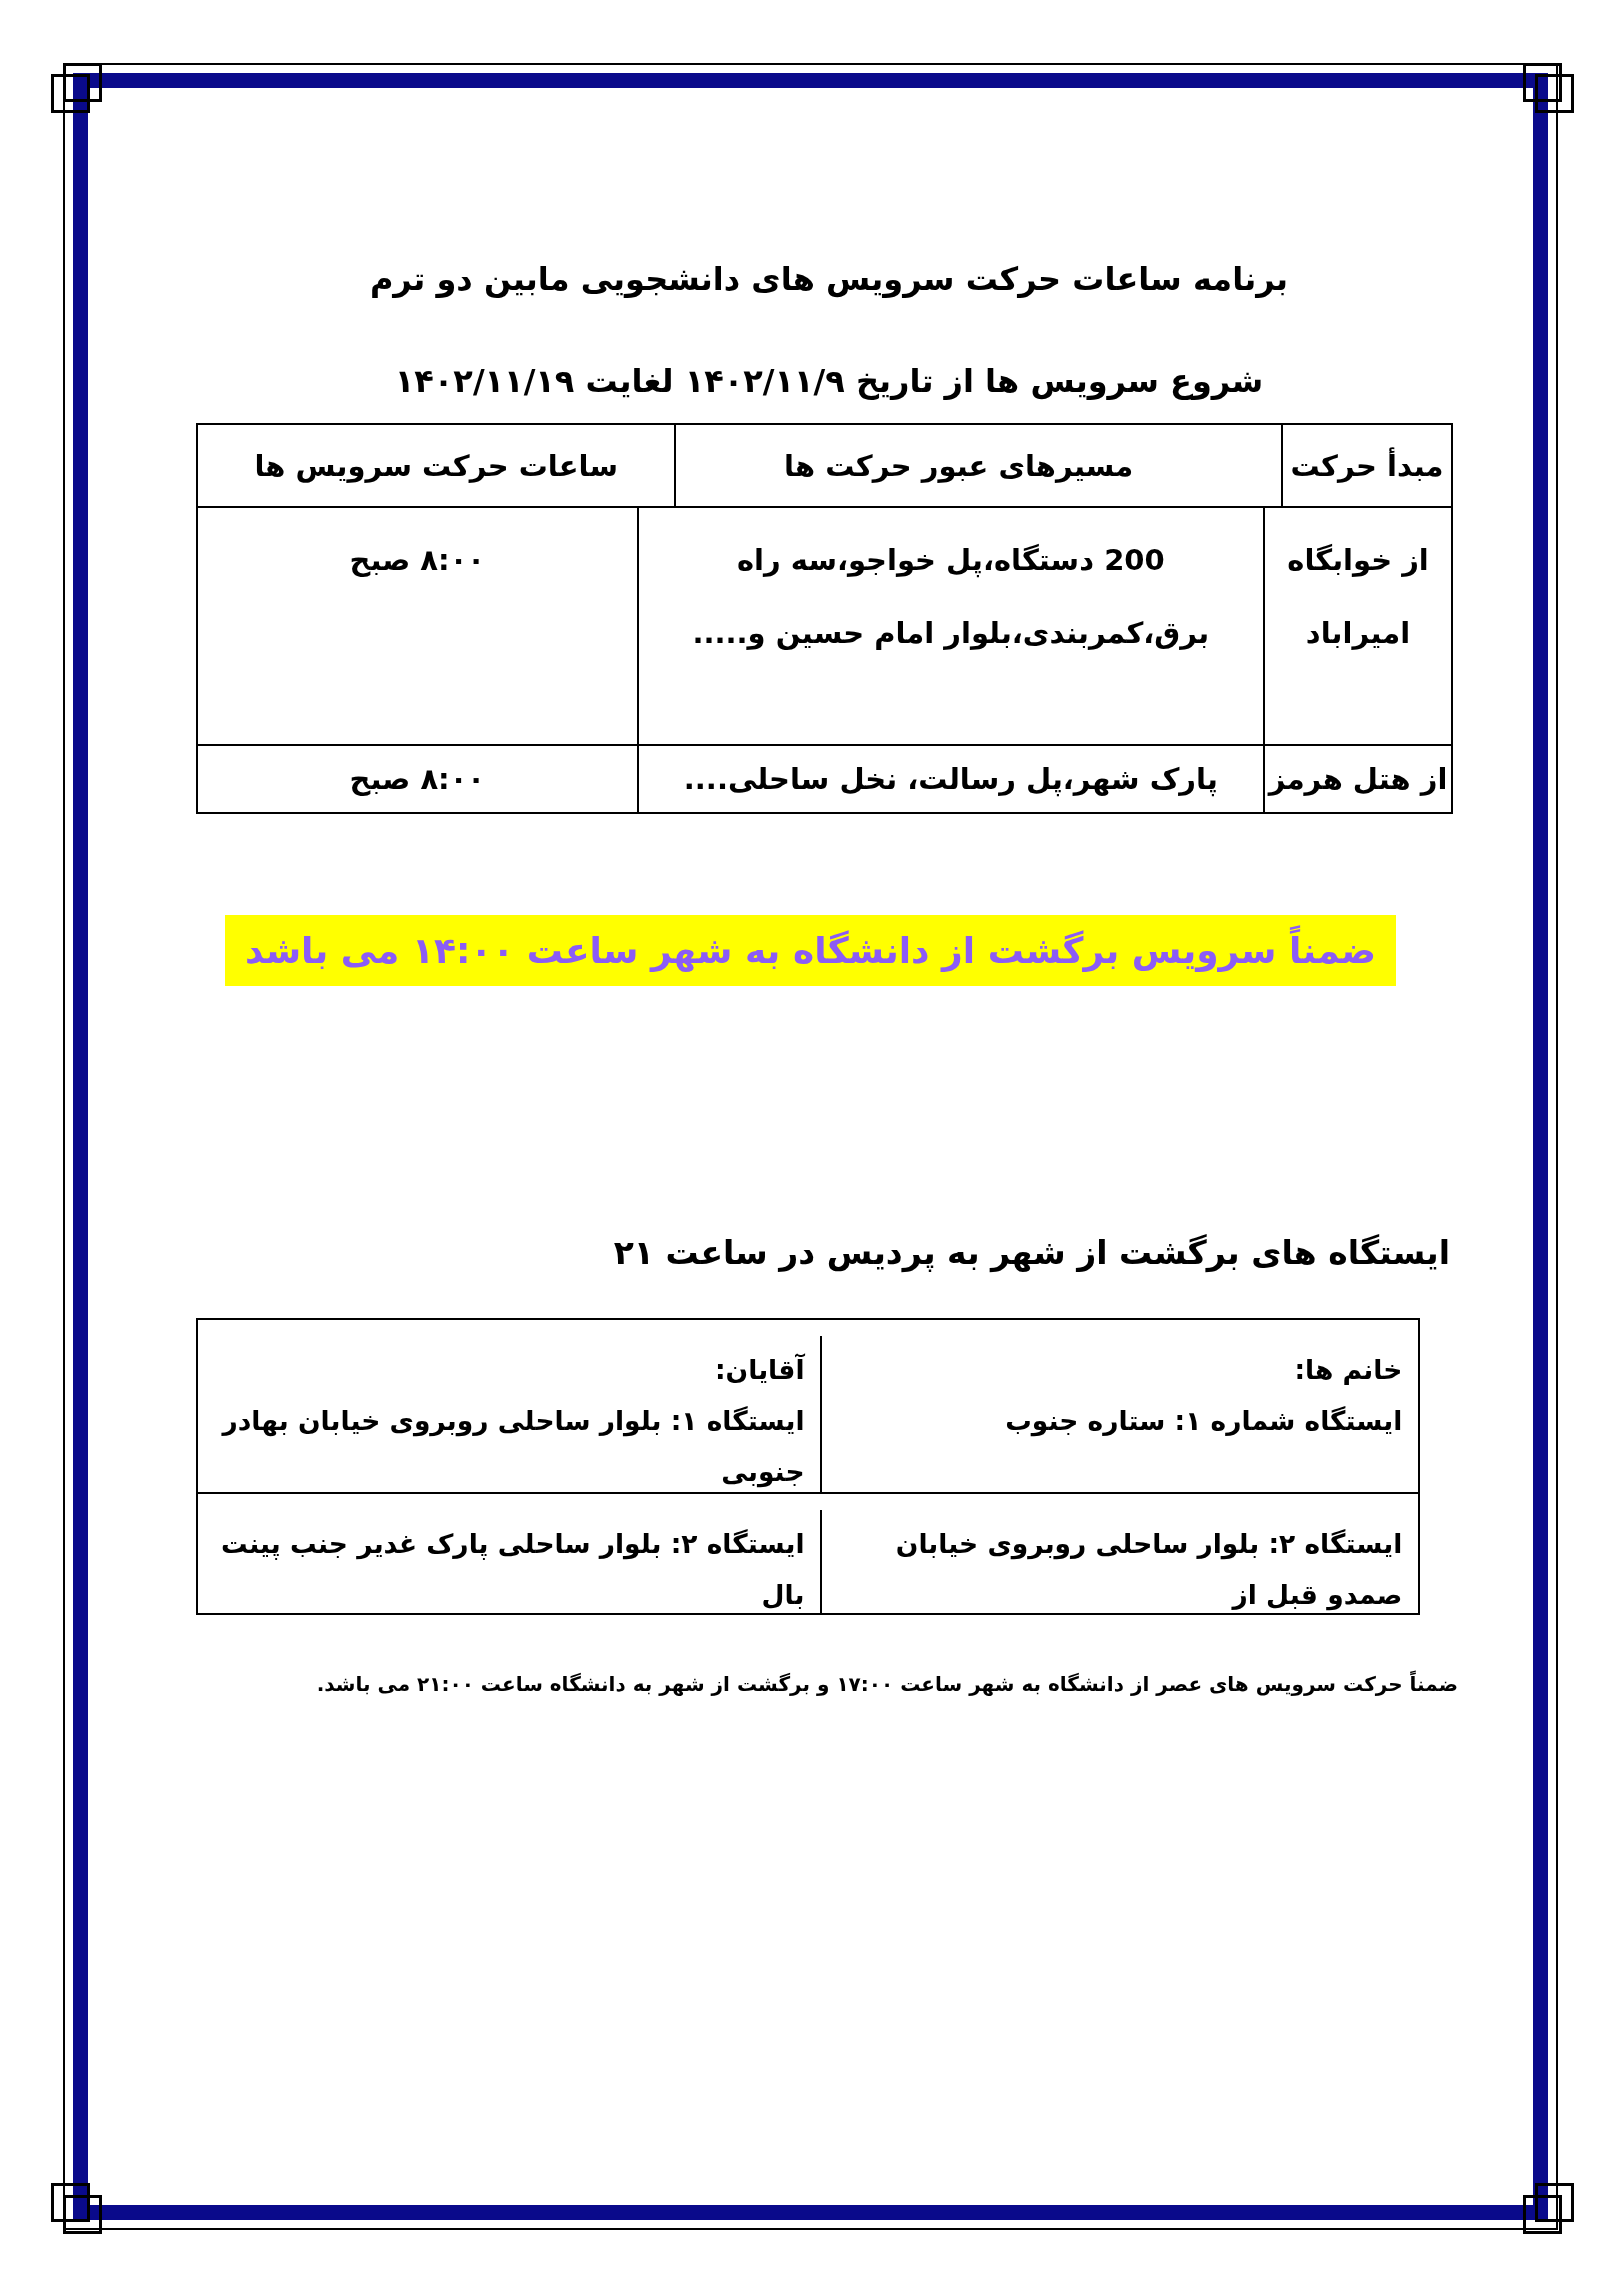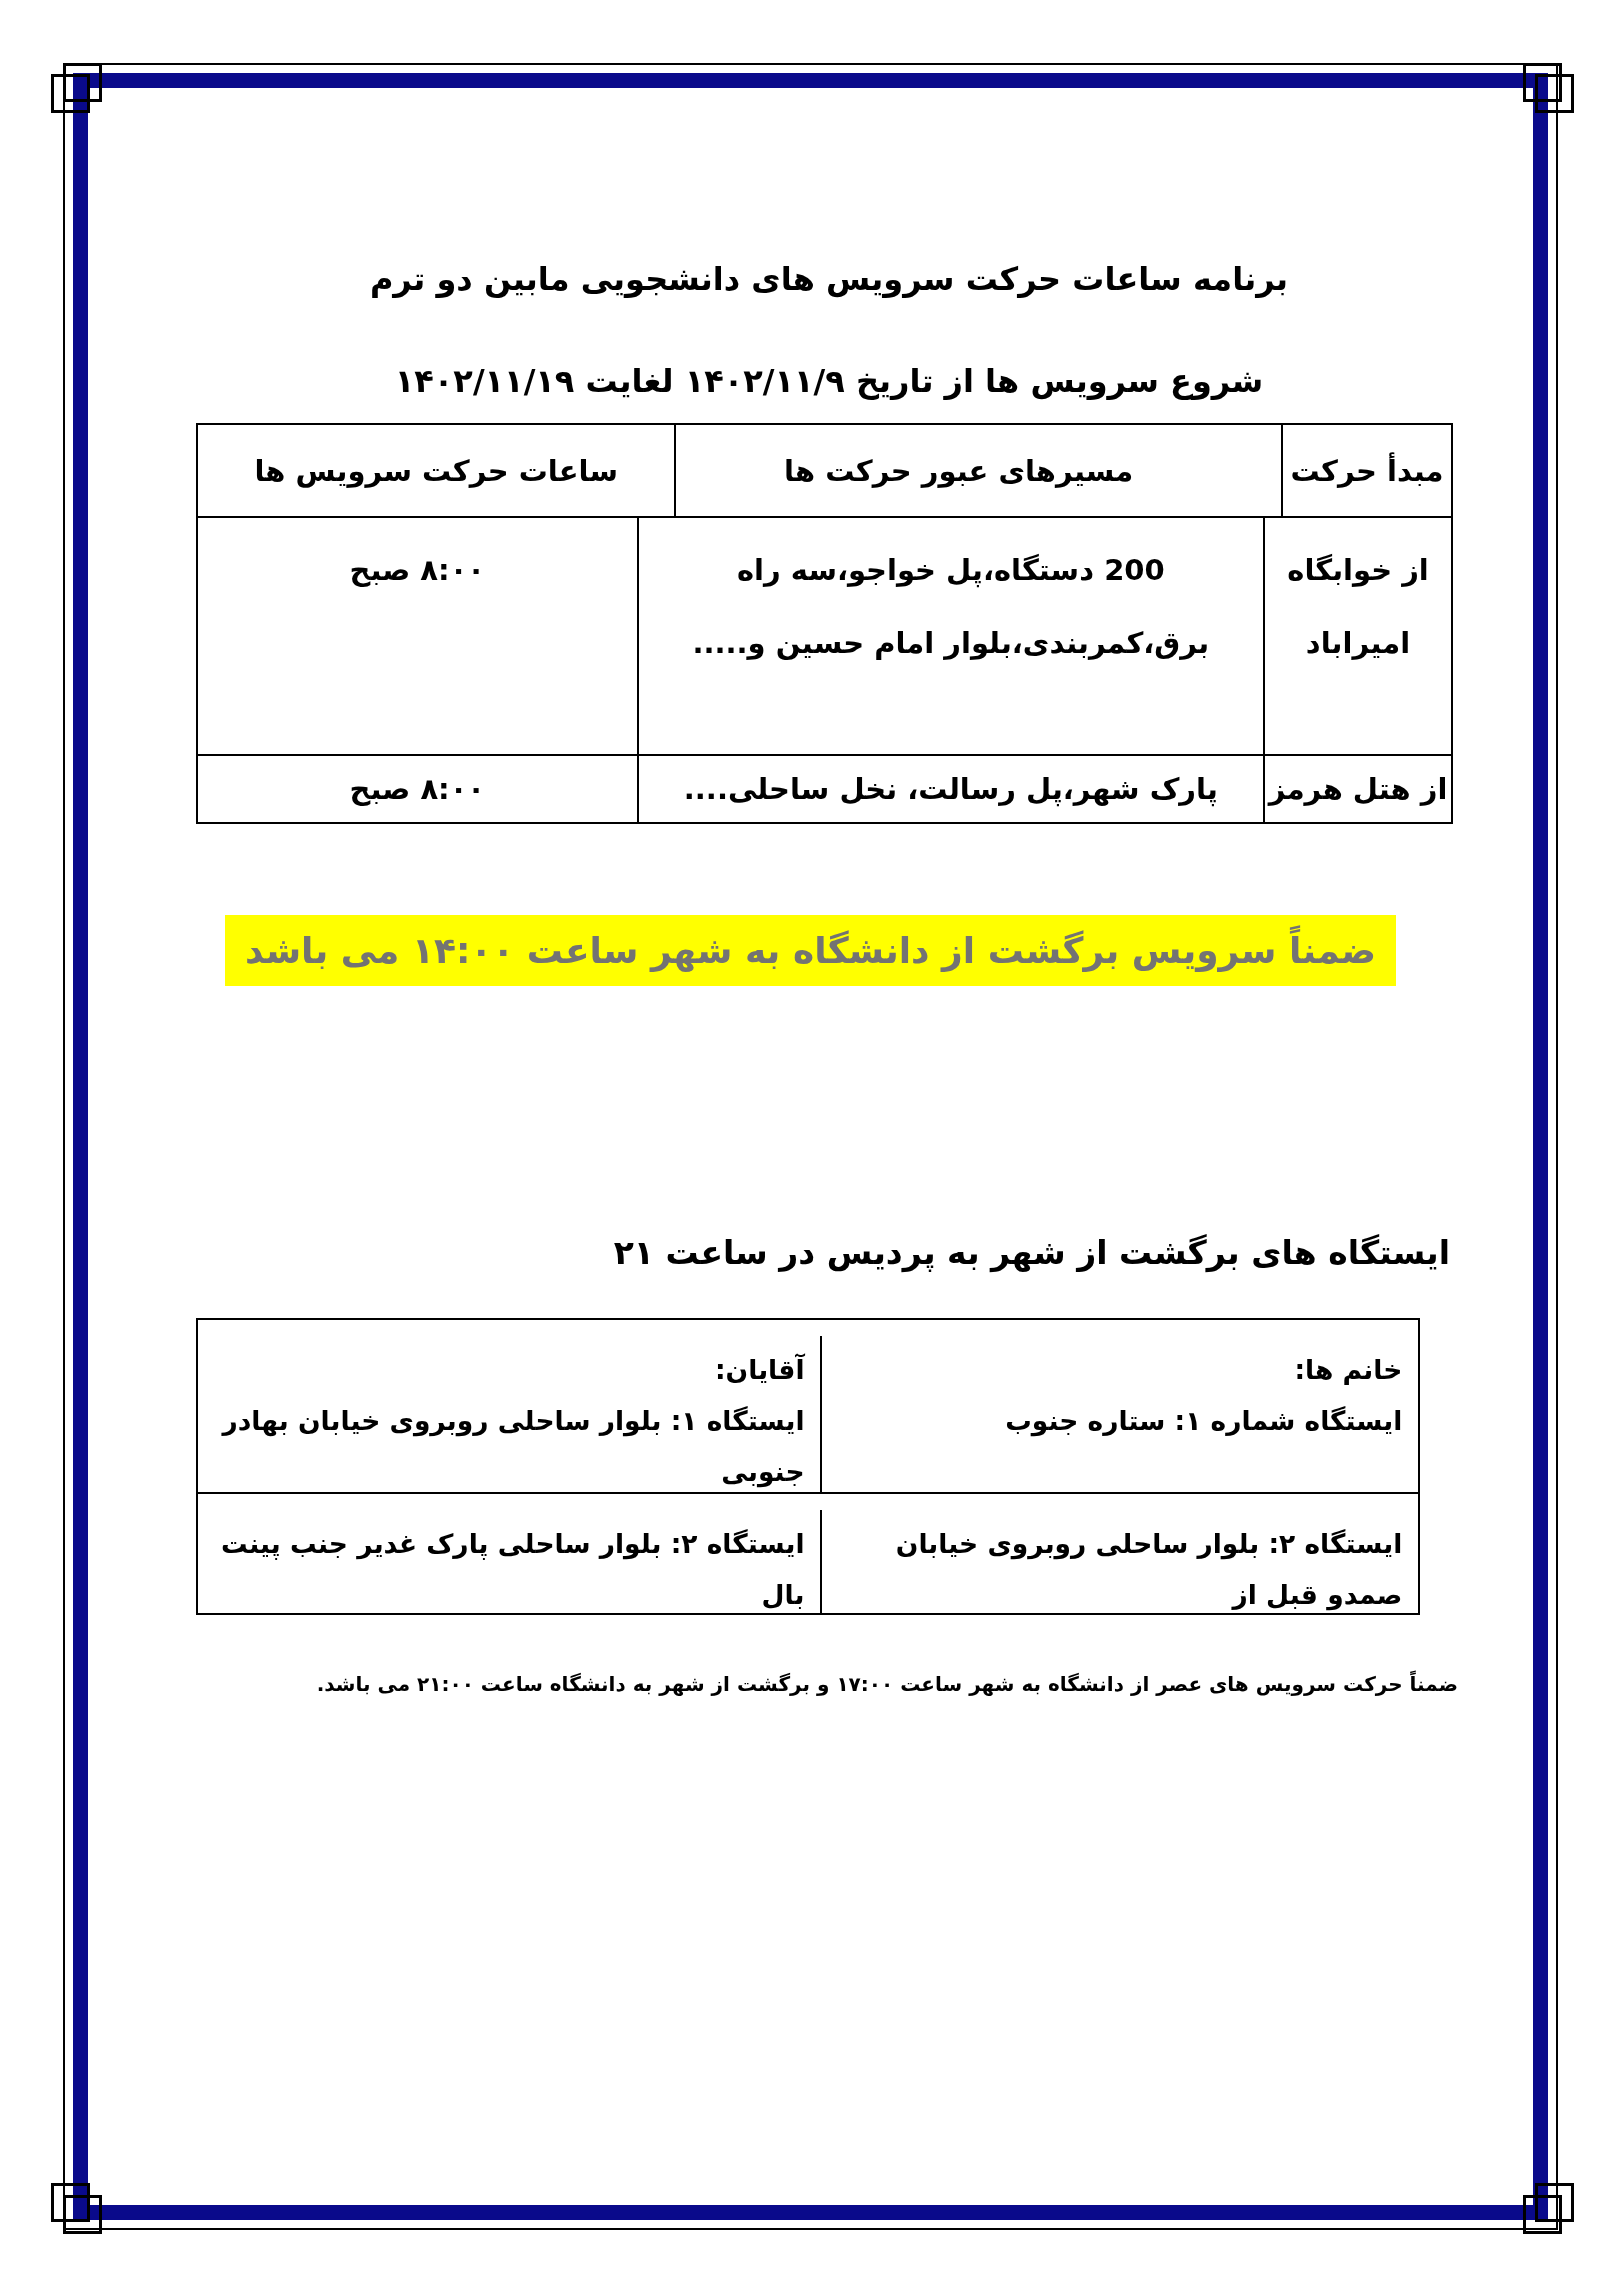--- a/index.html
+++ b/index.html
@@ -53,37 +53,37 @@
     border: 2.9px solid #000;
     box-sizing: border-box;
     direction: rtl;
   }
   .t-row { display: flex; }
   .t-row + .t-row { border-top: 2.9px solid #000; }
   .t1-cell { box-sizing: border-box; overflow: hidden; }
   .t1-origin { width: 15%; border-left: 2.9px solid #000; }
   .t1-route  { width: 50%; border-left: 2.9px solid #000; }
   .t1-time   { width: 35%; }
-  .t1-head { height: 91px; display: flex; align-items: center; justify-content: center;
+  .t1-head { height: 81px; display: flex; align-items: center; justify-content: center;
              font-size: 29px; text-align: center; margin-left: 40px; }
   .t1-r1 { height: 236px; padding-top: 15.7px; font-size: 29px; text-align: center; }
   .t1-r1 .line { line-height: 73px; }
   .t1-r2 { height: 66px; display: flex; align-items: center; justify-content: center;
            font-size: 29px; text-align: center; }
 
   
   #highlight-row {
     position: absolute;
     top: 915px; left: 0; right: 0;
     text-align: center;
   }
   #highlight-row .hl {
     display: inline-block;
     background: #ffff00;
-    color: #737373;
+    color: #8b5cf6;
     font-size: 36px;
     line-height: 49px;
     padding: 10.8px 19.6px;
   }
 
   
   #stations-heading {
     position: absolute;
     top: 1233px; right: 171px;
     font-size: 33px;

